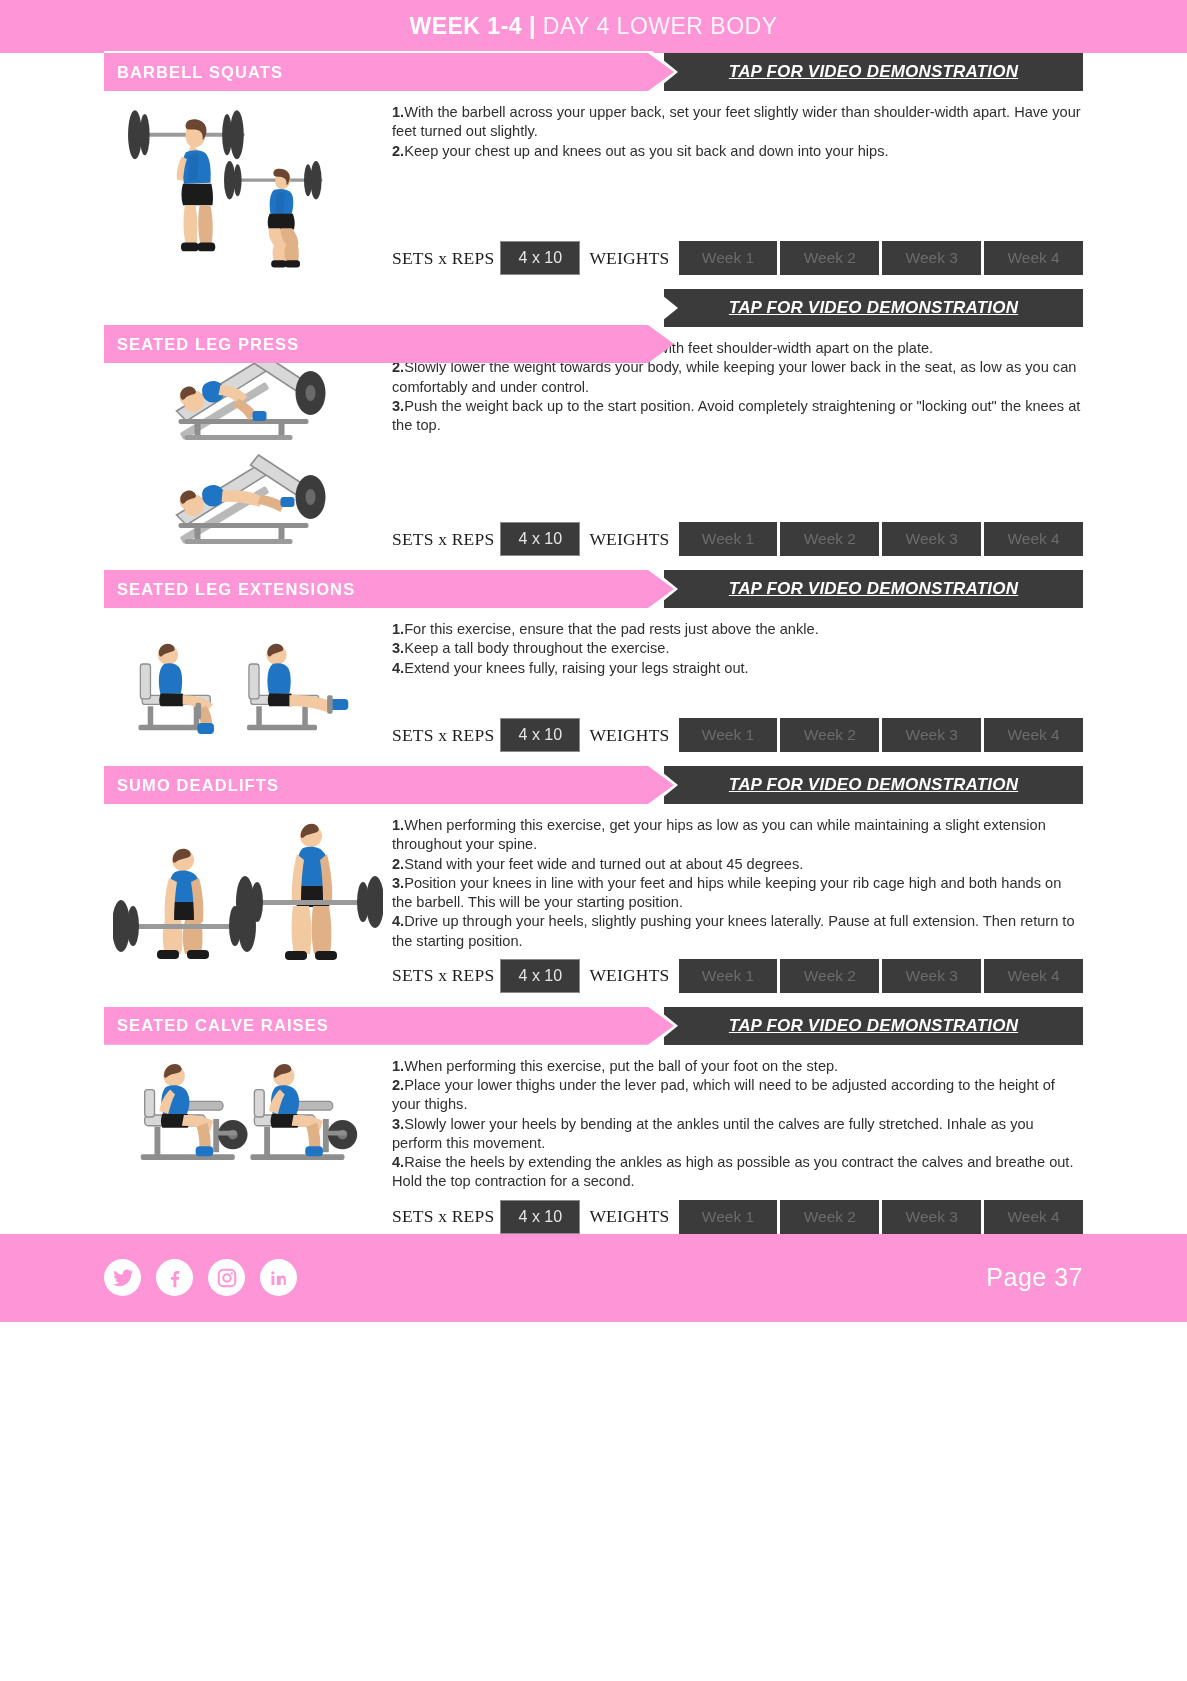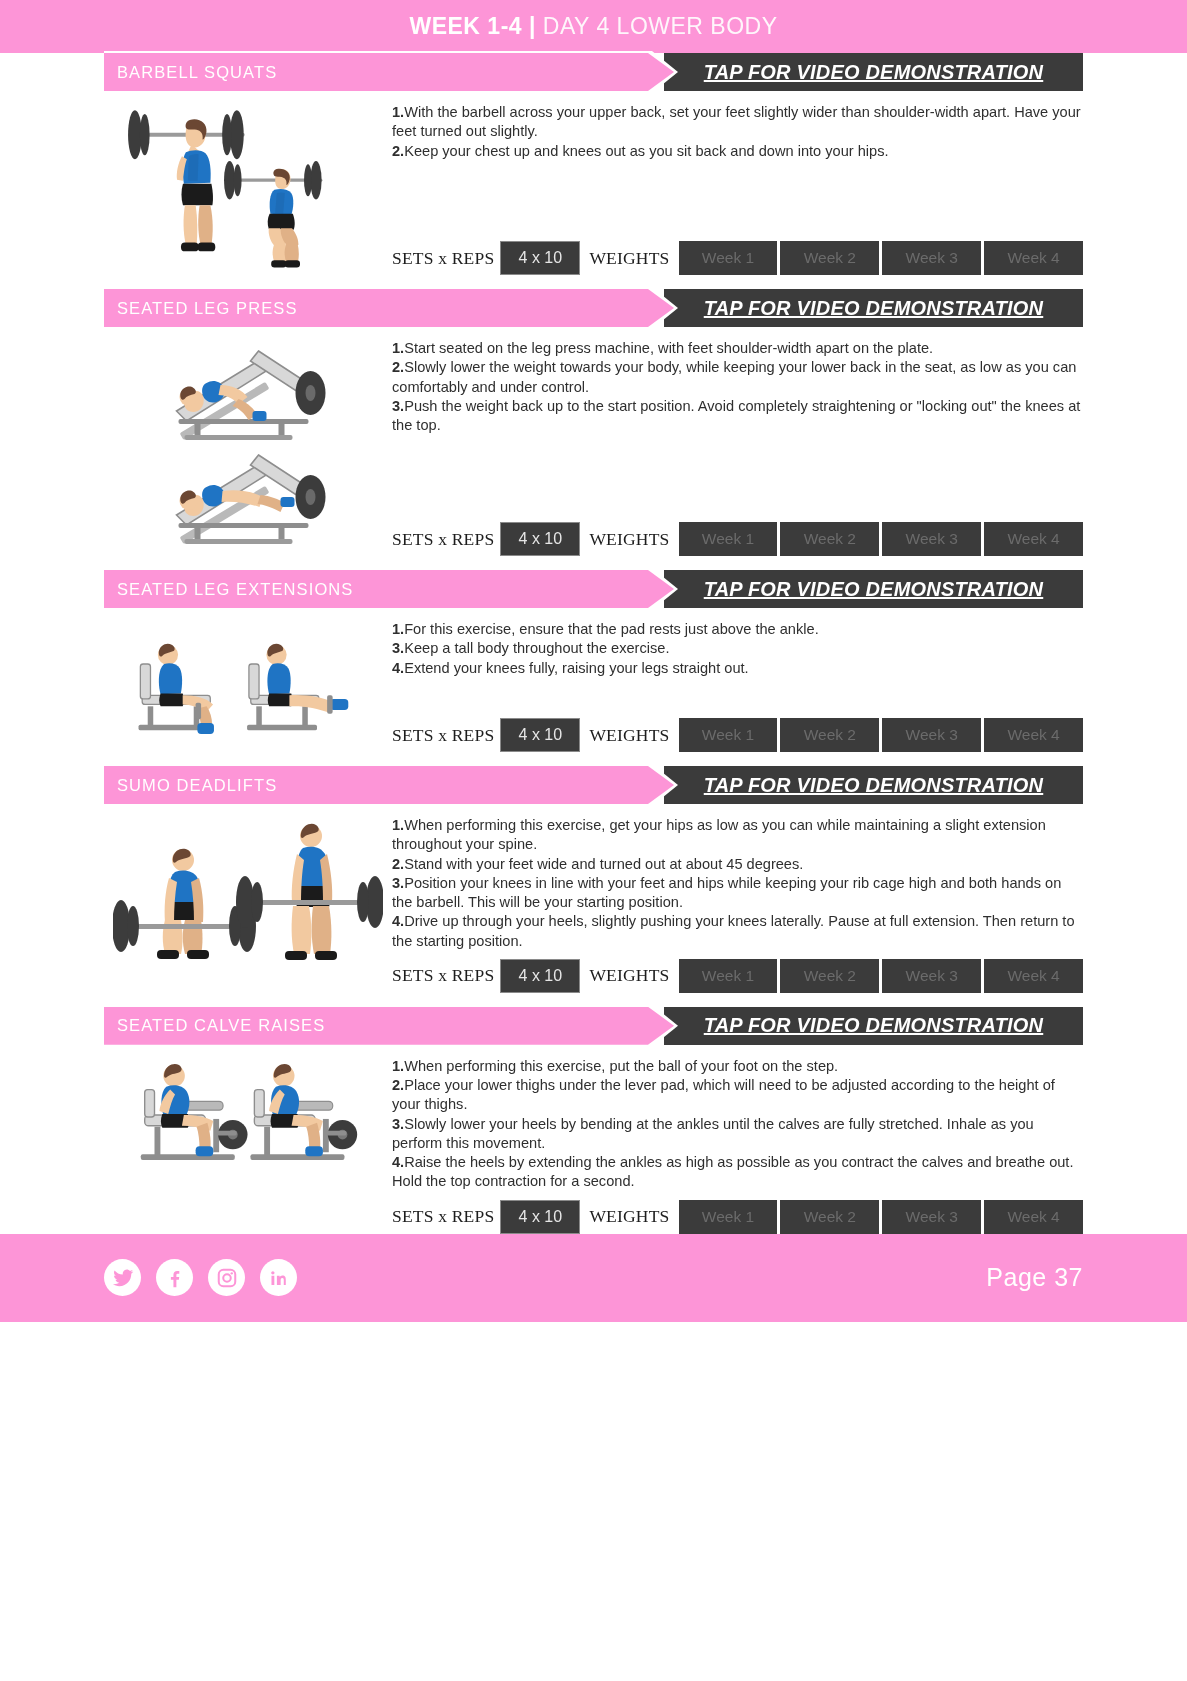--- a/index.html
+++ b/index.html
@@ -60,21 +60,21 @@
     top: 0;
     right: 0;
     height: 38px;
     background: #3b3b3b;
     display: flex;
     align-items: center;
     justify-content: center;
   }
   .ex-tap-label {
     color: #ffffff;
-    font-size: 20px;
+    font-size: 17px;
     font-style: italic;
     font-weight: bold;
     text-decoration: underline;
     letter-spacing: .2px;
     white-space: nowrap;
     padding: 0 6px;
   }
   .ex-pink {
     position: absolute;
     top: 0;
@@ -96,21 +96,21 @@
     z-index: 2;
     -webkit-clip-path: polygon(0 0, calc(100% - 26px) 0, 100% 50%, calc(100% - 26px) 100%, 0 100%);
     clip-path: polygon(0 0, calc(100% - 26px) 0, 100% 50%, calc(100% - 26px) 100%, 0 100%);
   }
   .ex-name {
     color: #ffffff;
     font-size: 16.5px;
     letter-spacing: 1.1px;
     padding-left: 13px;
     white-space: nowrap;
-    font-weight: 400;
+    font-weight: 700;
   }
 
   
   .ex-body {
     display: flex;
     width: 100%;
   }
   .ex-illus {
     width: 288px;
     flex: 0 0 288px;
@@ -292,21 +292,21 @@
           </div>
         </div>
       </div>
       <div class="gap-sm"></div>
       <div class="exercise">
         <div class="ex-header">
           <div class="ex-dark" style="left: 560px; right: 0px;">
             <span class="ex-tap-label">TAP FOR VIDEO DEMONSTRATION</span>
           </div>
           <div class="ex-pink-outline" style="width: 574px;"></div>
-          <div class="ex-pink" style="width: 570px;">
+          <div class="ex-pink" style="width: 570px; margin-top: 36px;">
             <span class="ex-name">SEATED LEG PRESS</span>
           </div>
         </div>
         <div class="ex-body">
           <div class="ex-illus">
             <svg class="illus-svg" width="230" height="215" viewBox="0 0 175 215">
       <g transform="translate(0,0)">
         <path d="M16 70 L104 16 L112 26 L26 80 Z" fill="#d8d8d8" stroke="#8e8e8e" stroke-width="1.6"></path>
         <rect x="14" y="66" width="100" height="8" rx="2" fill="#b9b9b9" transform="rotate(-31 64 70)"></rect>
         <path d="M98 10 L150 44 L142 54 L90 20 Z" fill="#d8d8d8" stroke="#8e8e8e" stroke-width="1.6"></path>

